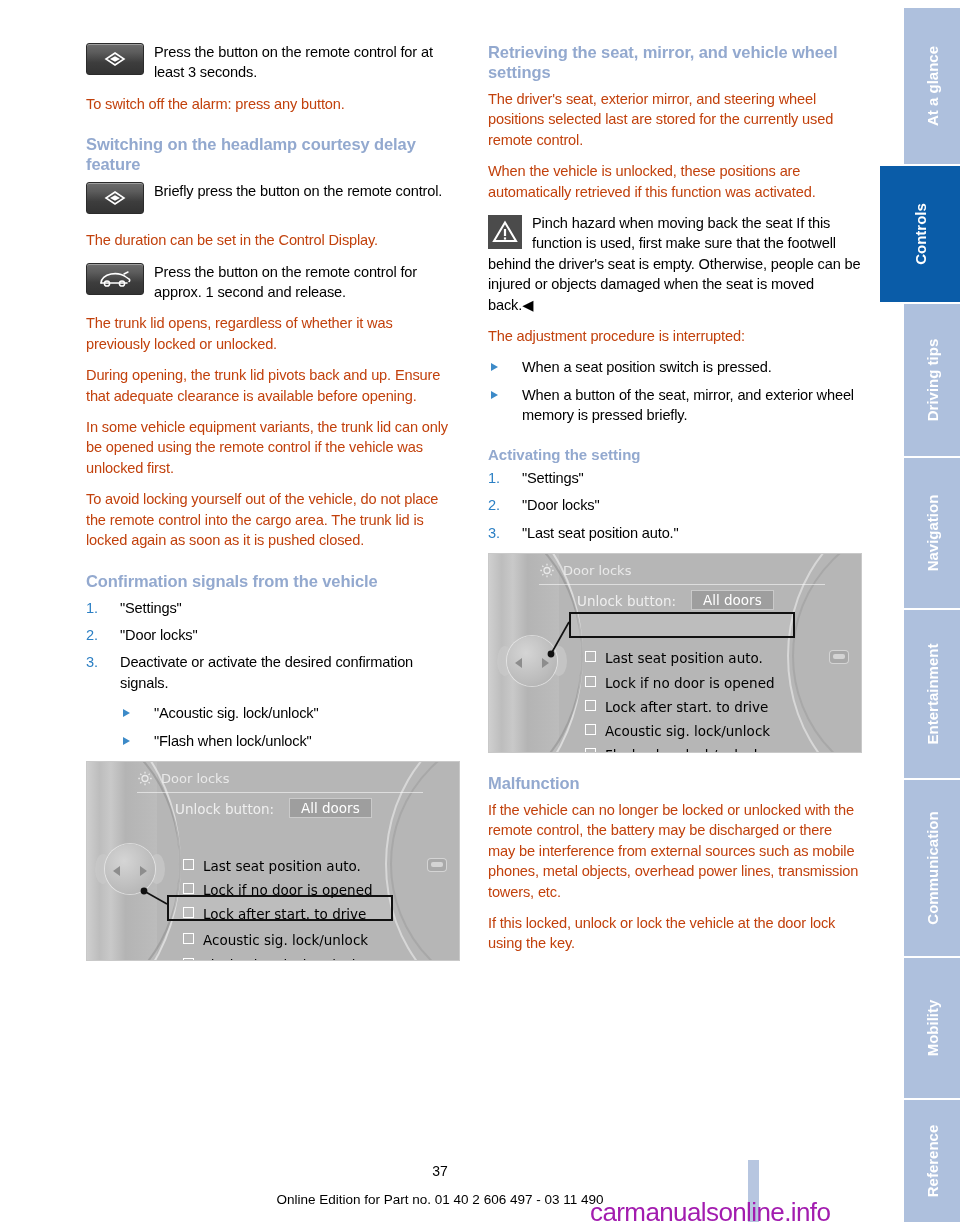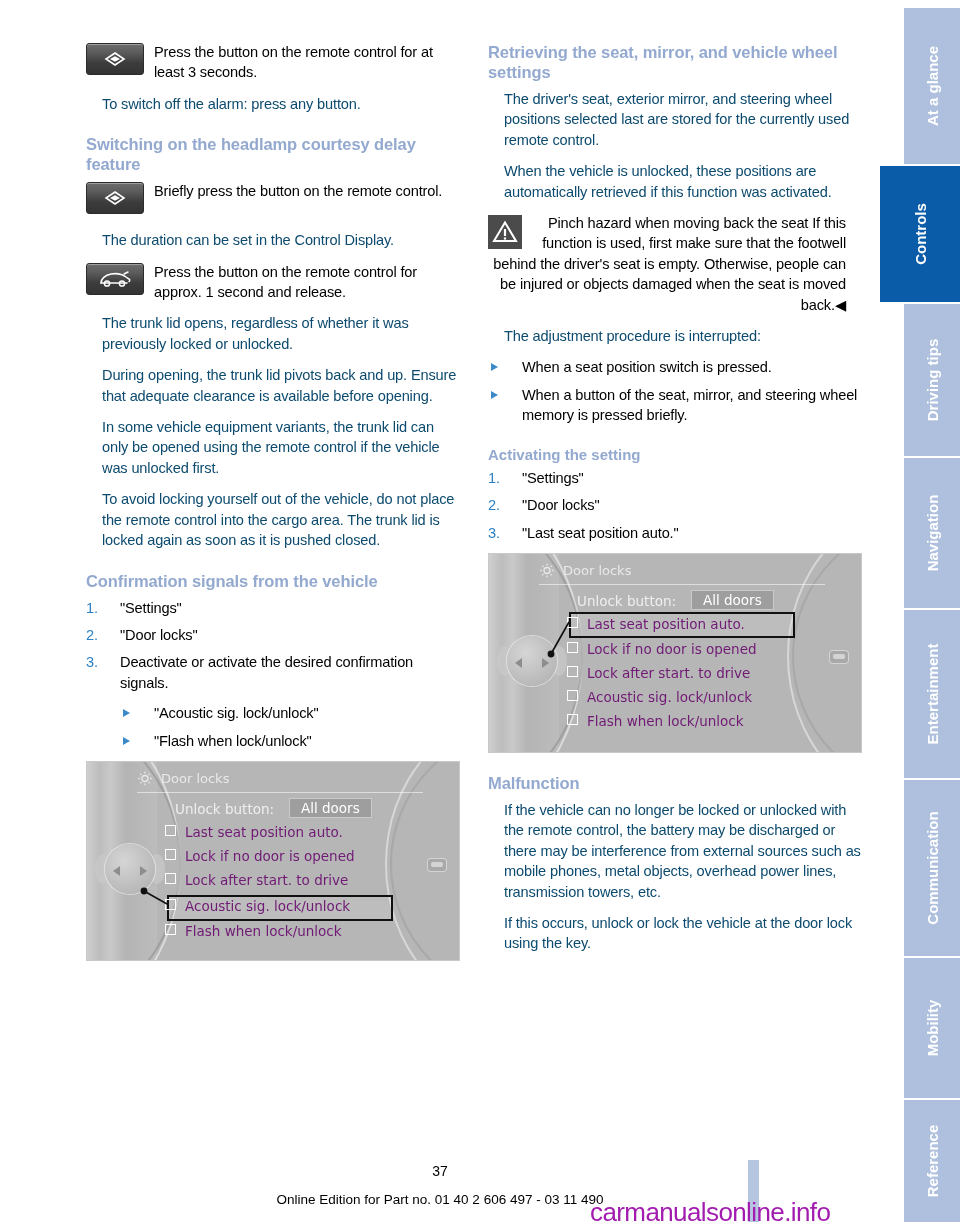--- a/index.html
+++ b/index.html
@@ -43,24 +43,24 @@
   }
   .h2.first { margin-top: 0; }
   .h3 {
     color: #93a9cf;
     font-weight: bold;
     font-size: 15px;
     line-height: 19px;
     margin: 19px 0 4px 0;
   }
   p.body {
-    color: #0c4a6e;
+    color: #c2410c;
     font-size: 14.6px;
     line-height: 20.4px;
-    margin: 0 0 11px 16px;
+    margin: 0 0 11px 0;
     letter-spacing: -0.15px;
   }
 
   
   .iconblock {
     position: relative;
     min-height: 38px;
     margin: 0 0 11px 0;
     padding-left: 68px;
   }
@@ -78,23 +78,22 @@
   .iconblock .txt {
     color: #000;
     font-size: 14.6px;
     line-height: 20.4px;
     letter-spacing: -0.15px;
   }
 
   
   .warnblock {
     position: relative;
-    margin: 0 16px 11px 0;
+    margin: 0 0 11px 0;
     min-height: 36px;
-    text-align: right;
   }
   .warnblock .warn-ico {
     float: left;
     width: 34px; height: 34px;
     margin: 2px 10px 0 0;
     background: #4b4b4b;
     display: flex; align-items: center; justify-content: center;
   }
   .warnblock .wtxt {
     color: #000;
@@ -241,24 +240,25 @@
     position: absolute;
     left: 202px; top: 36px;
     padding: 2px 12px;
     background: #9e9e9e;
     box-shadow: inset 0 0 0 1px rgba(255,255,255,.45);
     color: #fff;
     font-size: 13.5px;
   }
   .idrive .opt {
     position: absolute;
-    left: 78px;
-    color: #701a75;
+    left: 96px;
+    color: #000000;
     font-size: 13.5px;
     white-space: nowrap;
+    margin-top: 34px;
   }
   .idrive .opt .cb {
     display: inline-block;
     width: 9px; height: 9px;
     border: 1.5px solid #fff;
     margin-right: 9px;
     vertical-align: 1px;
   }
   .idrive .hl {
     position: absolute;
@@ -487,21 +487,21 @@
 
     <p class="body">The adjustment procedure is interrupted:</p>
 
     <ul class="tri">
       <li>
         <span class="tbul"></span>
         <span>When a seat position switch is pressed.</span>
       </li>
       <li>
         <span class="tbul"></span>
-        <span>When a button of the seat, mirror, and steering wheel memory is pressed briefly.</span>
+        <span>When a button of the seat, mirror, and exterior wheel memory is pressed briefly.</span>
       </li>
     </ul>
 
     <div class="h3">Activating the setting</div>
 
     <ol class="steps">
       <li>
         <span class="num">1.</span>
         <span>"Settings"</span>
       </li>
@@ -565,21 +565,21 @@
       </div>
 
       <svg class="leader" width="372" height="198" style="left:0;top:0;position:absolute;">
         <path d="M62 100 L80 68" stroke="#111" stroke-width="1.6" fill="none"></path>
         <circle cx="62" cy="100" r="2.6" fill="#111"></circle>
       </svg>
     </div>
 
     <div class="h2">Malfunction</div>
     <p class="body">If the vehicle can no longer be locked or unlocked with the remote control, the battery may be discharged or there may be interference from external sources such as mobile phones, metal objects, overhead power lines, transmission towers, etc.</p>
-    <p class="body">If this occurs, unlock or lock the vehicle at the door lock using the key.</p>
+    <p class="body">If this locked, unlock or lock the vehicle at the door lock using the key.</p>
 
   </div>
 
   <div id="rail">
     <div class="tab" style="top:8px;height:156px">
       <span class="lbl">At a glance</span>
     </div>
     <div class="tab active" style="top:166px;height:136px">
       <span class="lbl">Controls</span>
     </div>

